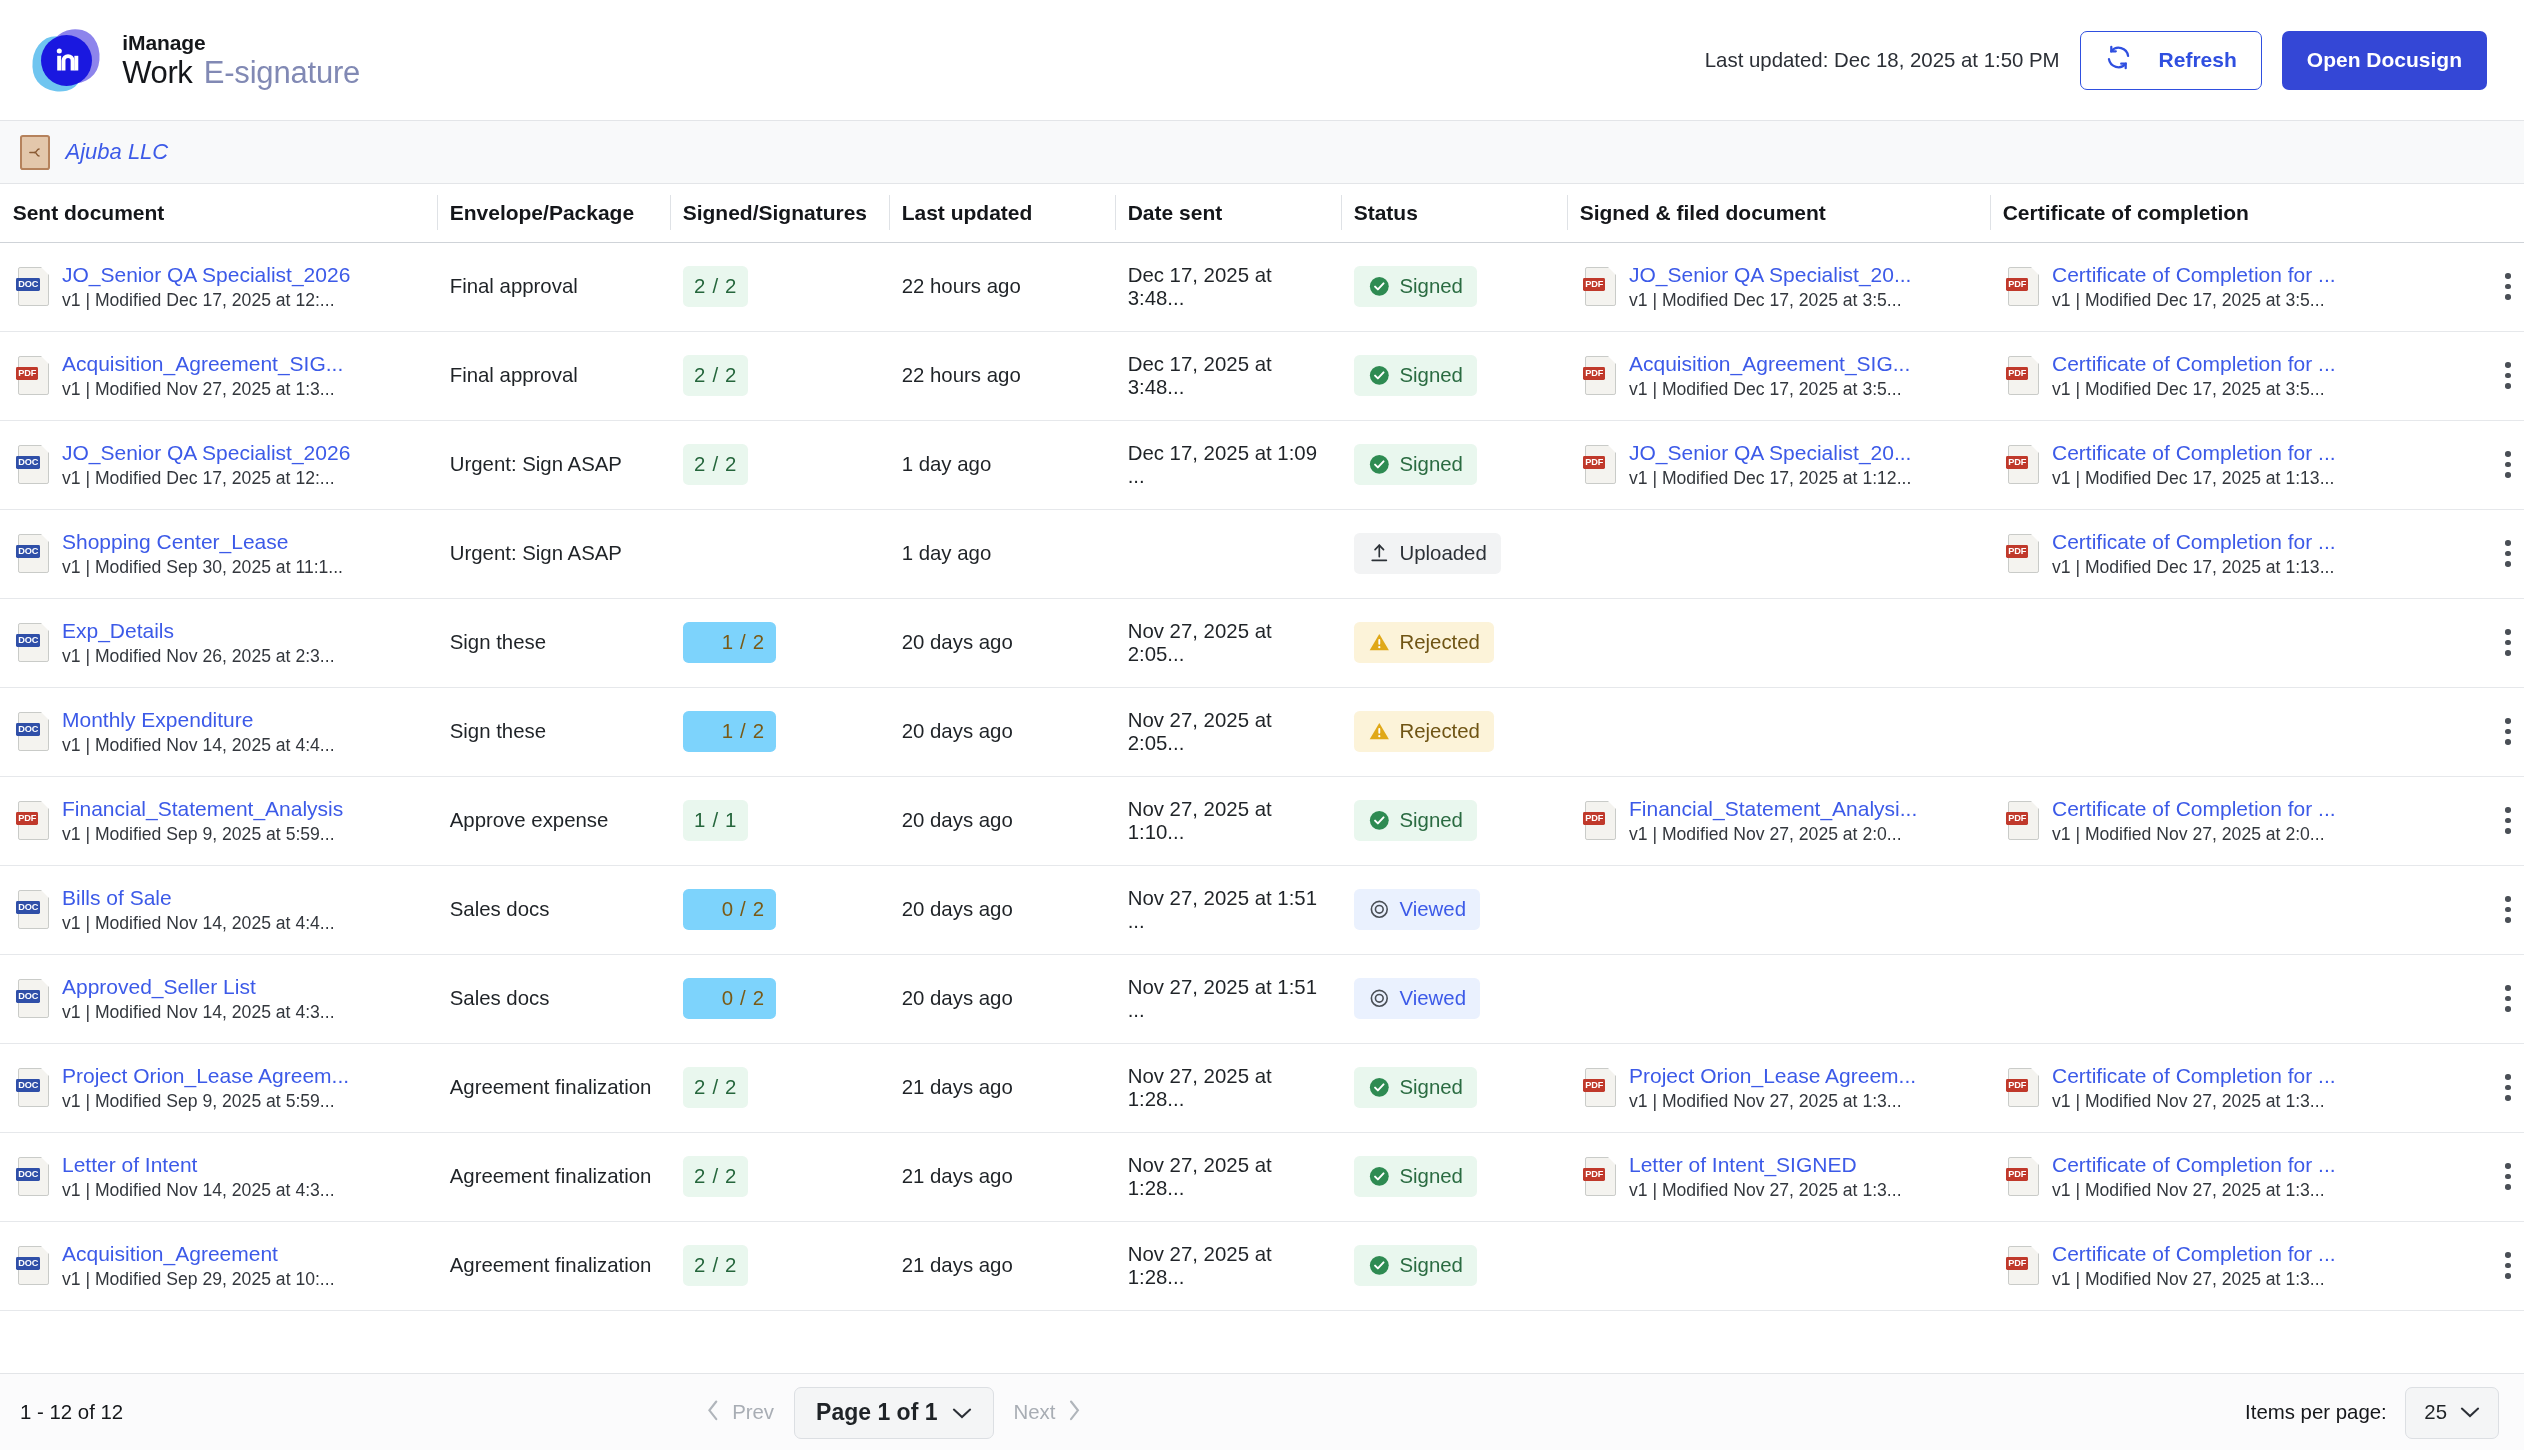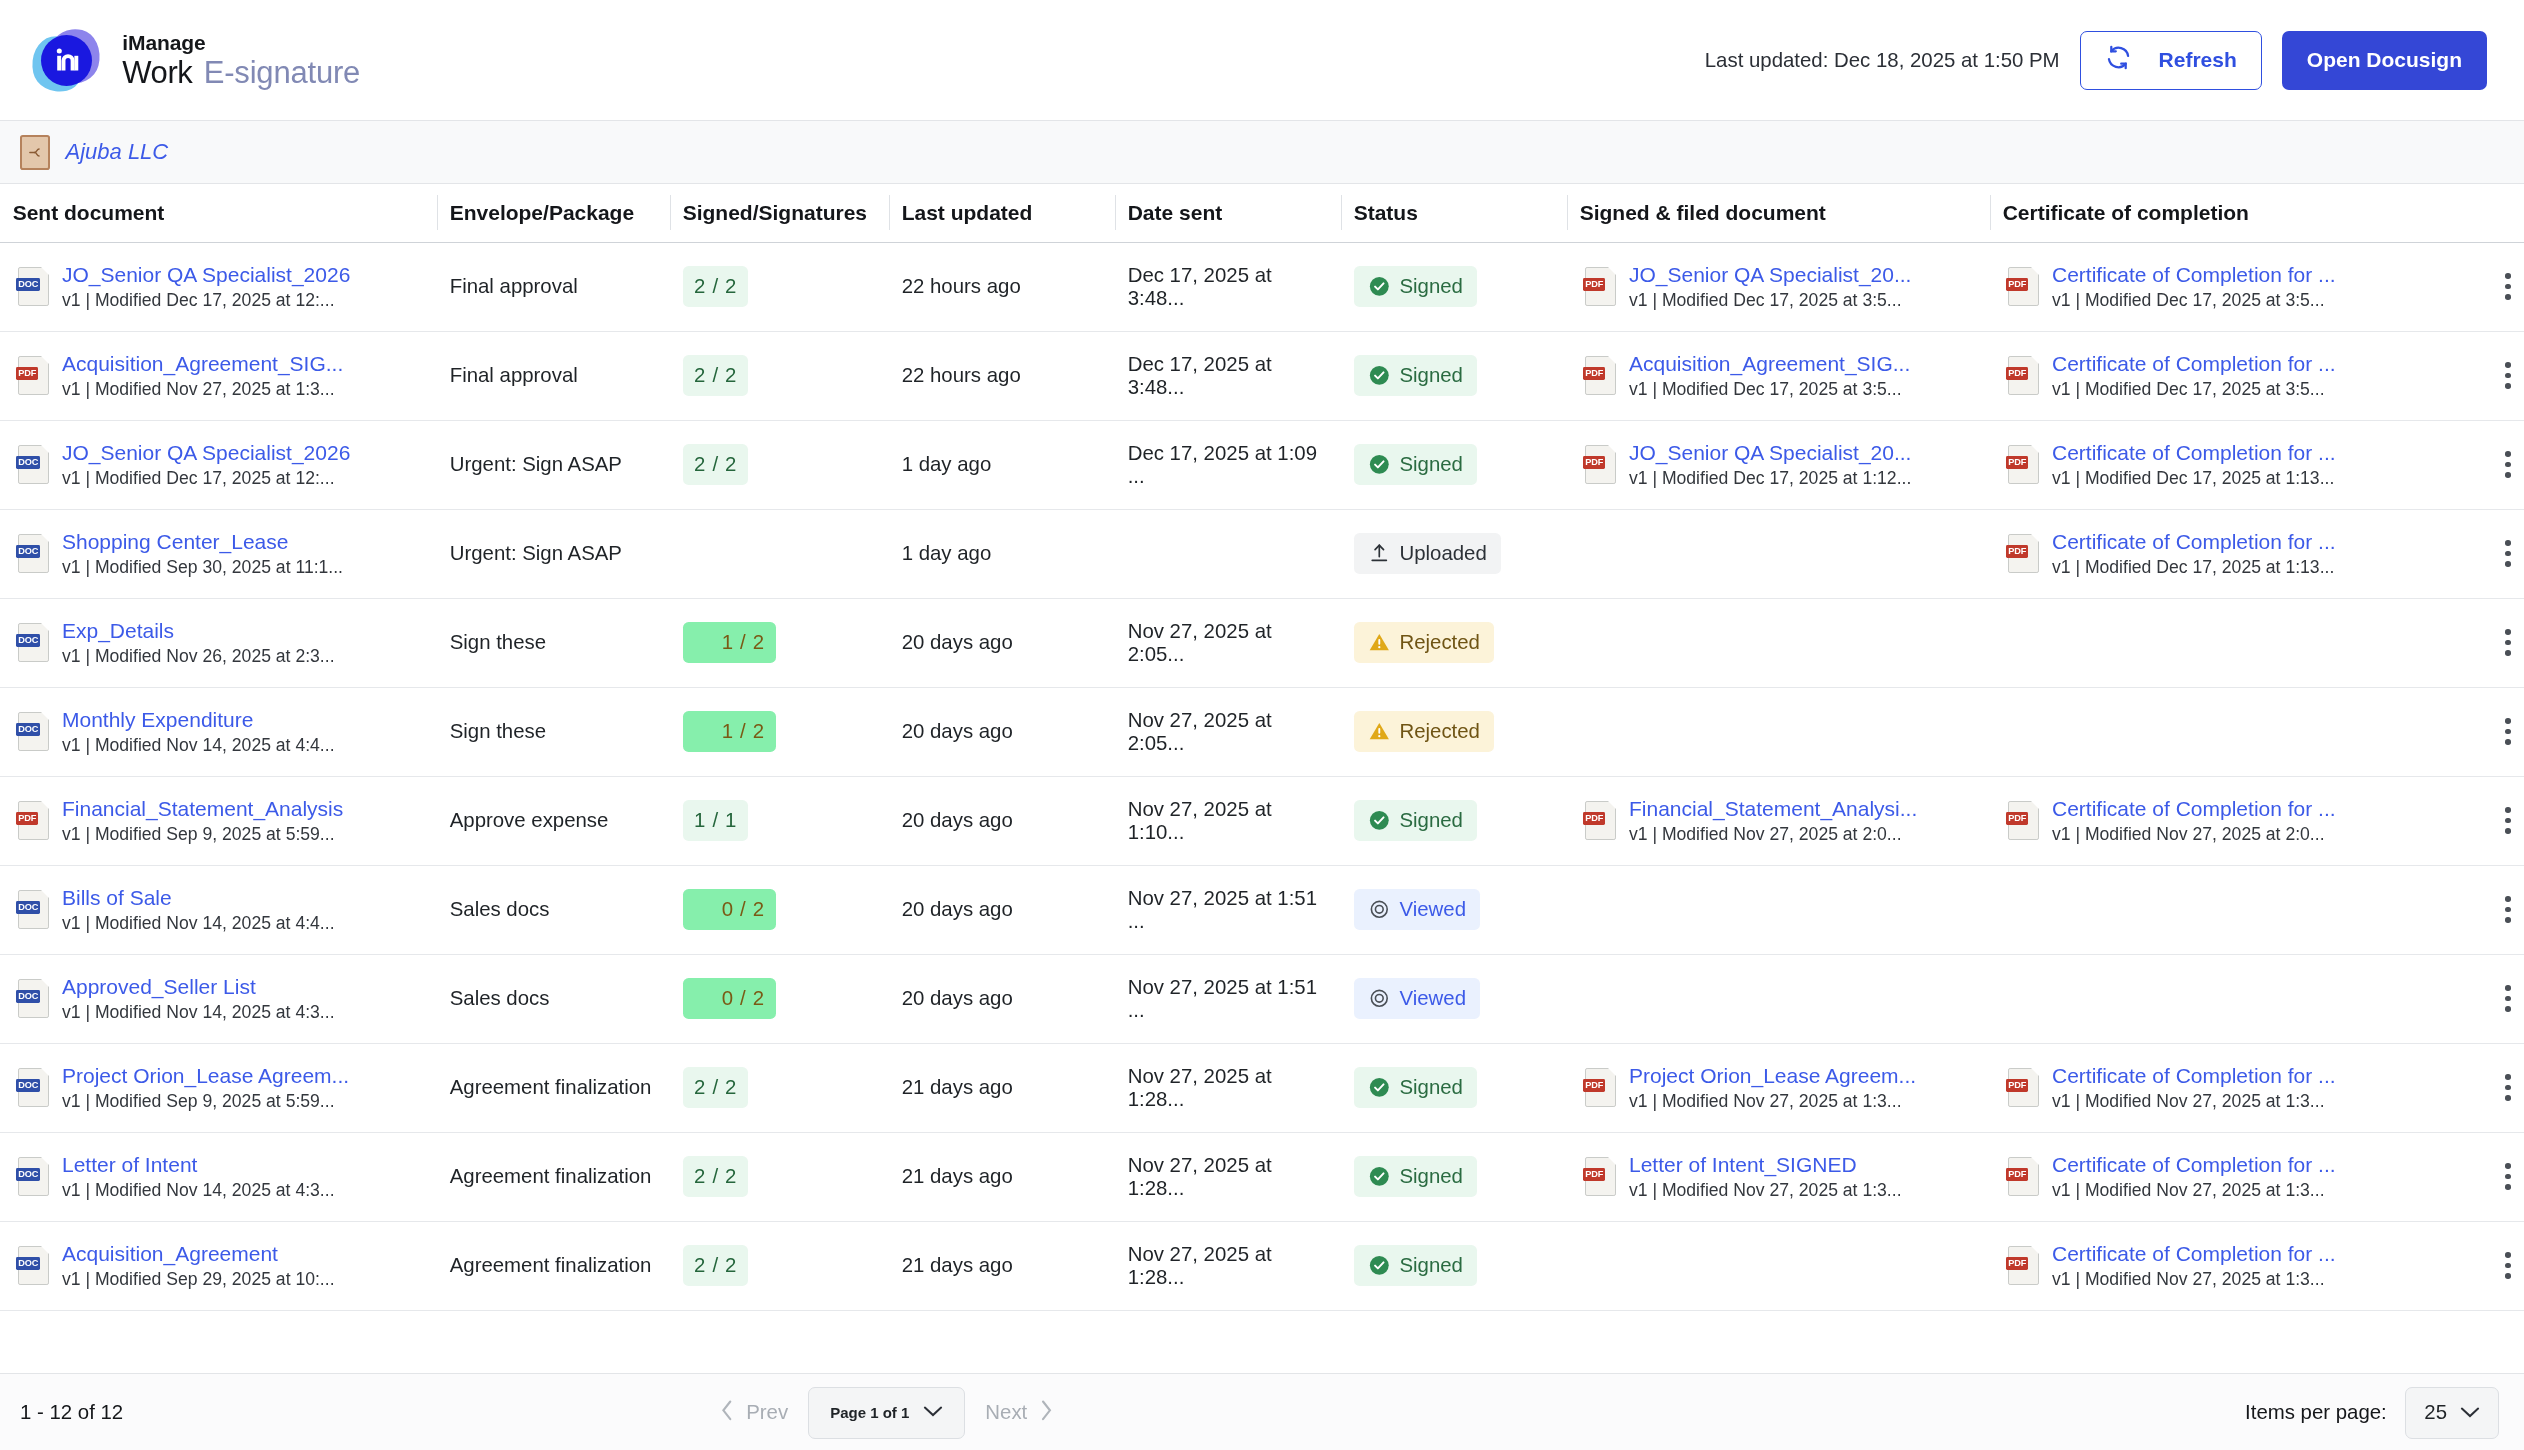--- a/index.html
+++ b/index.html
@@ -173,21 +173,21 @@
   .file-ic.doc .tag { background: #2f4fa8; }
   .file-ic.pdf .tag { background: #c0392b; }
 
   
   .chip-count {
     display: inline-flex; align-items: center; justify-content: center;
     min-width: 52px; height: 41px; padding: 0 11.3px;
     border-radius: 5.6px; font-size: 20.4px; letter-spacing: 0.7px;
   }
   .chip-count.green { background: #e9f7ee; color: #25663c; }
-  .chip-count.amber { background: #86efac; color: #7a5a15; padding-left: 39px; }
+  .chip-count.amber { background: #7dd3fc; color: #7a5a15; padding-left: 39px; }
 
   
   .badge {
     display: inline-flex; align-items: center; gap: 9.2px;
     height: 41px; padding: 0 14px;
     border-radius: 5.6px; font-size: 20.4px; white-space: nowrap;
   }
   .badge.signed   { background: #e9f7ee; color: #2a6b41; }
   .badge.uploaded { background: #f2f3f4; color: #2c3137; }
   .badge.rejected { background: #fcf3d9; color: #6f5414; }
@@ -215,21 +215,21 @@
   .pg-btn {
     display: flex; align-items: center; gap: 10px;
     font-size: 20.4px; color: #a8adb4; cursor: pointer;
     background: none; border: none;
     font-family: "Liberation Sans", sans-serif;
   }
   .page-select {
     display: flex; align-items: center; gap: 14px;
     height: 52px; padding: 0 21px;
     background: #f4f5f6; border: 1.4px solid #dcdfe3; border-radius: 7px;
-    font-size: 15px; font-weight: 700; color: #1f2327; cursor: pointer;
+    font-size: 23px; font-weight: 700; color: #1f2327; cursor: pointer;
   }
   .ipp { margin-left: auto; display: flex; align-items: center; gap: 18.3px; }
   .ipp-label { font-size: 20.4px; color: #15171a; }
   .ipp-select {
     display: flex; align-items: center; gap: 12.7px;
     height: 52px; padding: 0 18.3px;
     background: #f4f5f6; border: 1.4px solid #dcdfe3; border-radius: 7px;
     font-size: 20.4px; color: #1f2327; cursor: pointer;
   }
   .empty { display: block; }

